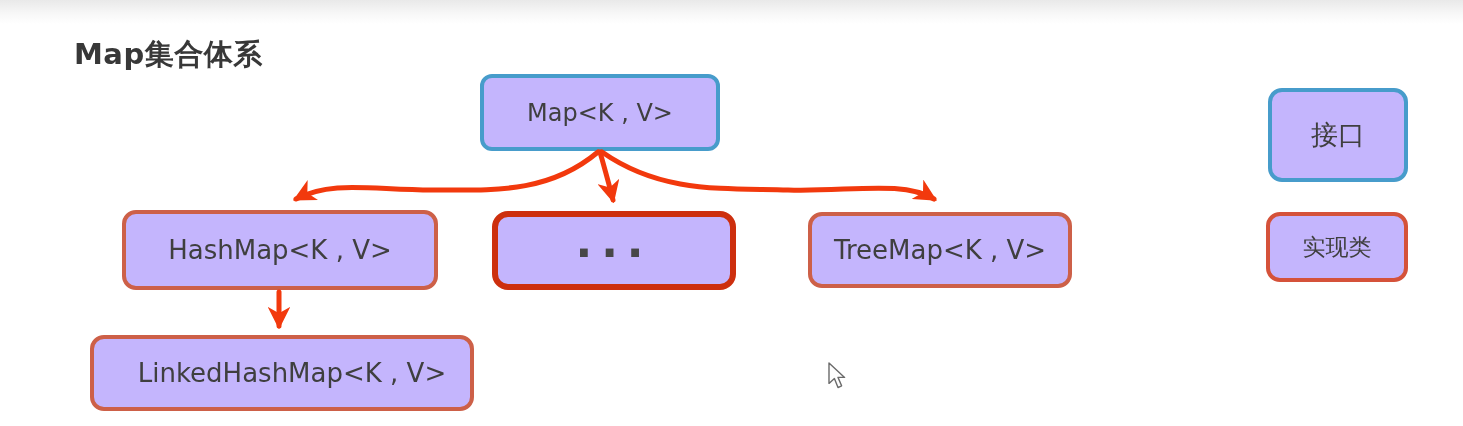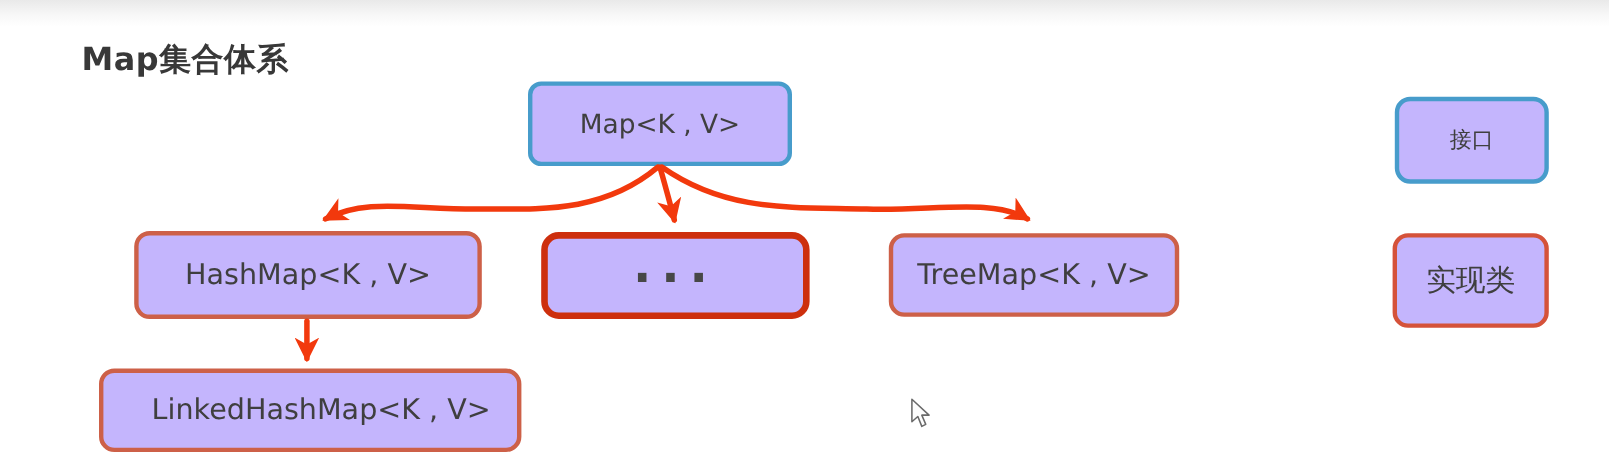--- a/index.html
+++ b/index.html
@@ -26,22 +26,22 @@
   }
   .node.interface{border:4px solid var(--interface-border,#479ccb);}
   .node.impl{border:4px solid var(--implementation-border,#cd6048);}
   .node.others{border:6px solid var(--others-border,#cd2f0e);border-radius:16px;}
   .node.legend-impl{border:4px solid var(--legend-implementation-border,#d5523a);}
   #node-map{left:480px;top:74px;width:240px;height:77px;font-size:24px;border-radius:12px;}
   #node-hashmap{left:122px;top:210px;width:316px;height:80px;justify-content:center;}
   #node-others{left:492px;top:211px;width:244px;height:79px;}
   #node-treemap{left:808px;top:212px;width:264px;height:76px;}
   #node-linkedhashmap{left:90px;top:335px;width:384px;height:76px;padding-left:20px;}
-  #legend-interface{left:1268px;top:88px;width:140px;height:79px;font-size:20px;}
-  #legend-implementation{left:1266px;top:212px;width:142px;height:86px;font-size:27px;}
+  #legend-interface{left:1268px;top:88px;width:140px;height:94px;font-size:27px;}
+  #legend-implementation{left:1266px;top:212px;width:142px;height:70px;font-size:23px;}
   .dots-label{
     font-size:44px;font-weight:700;letter-spacing:9px;
     transform:translateY(-9px);color:#474747;
   }
   svg.overlay{position:absolute;left:0;top:0;pointer-events:none;}
   .arrow-path{fill:none;stroke:var(--arrow,#f2390d);stroke-width:5;stroke-linecap:round;}
 </style>
 </head>
 <body>
 

